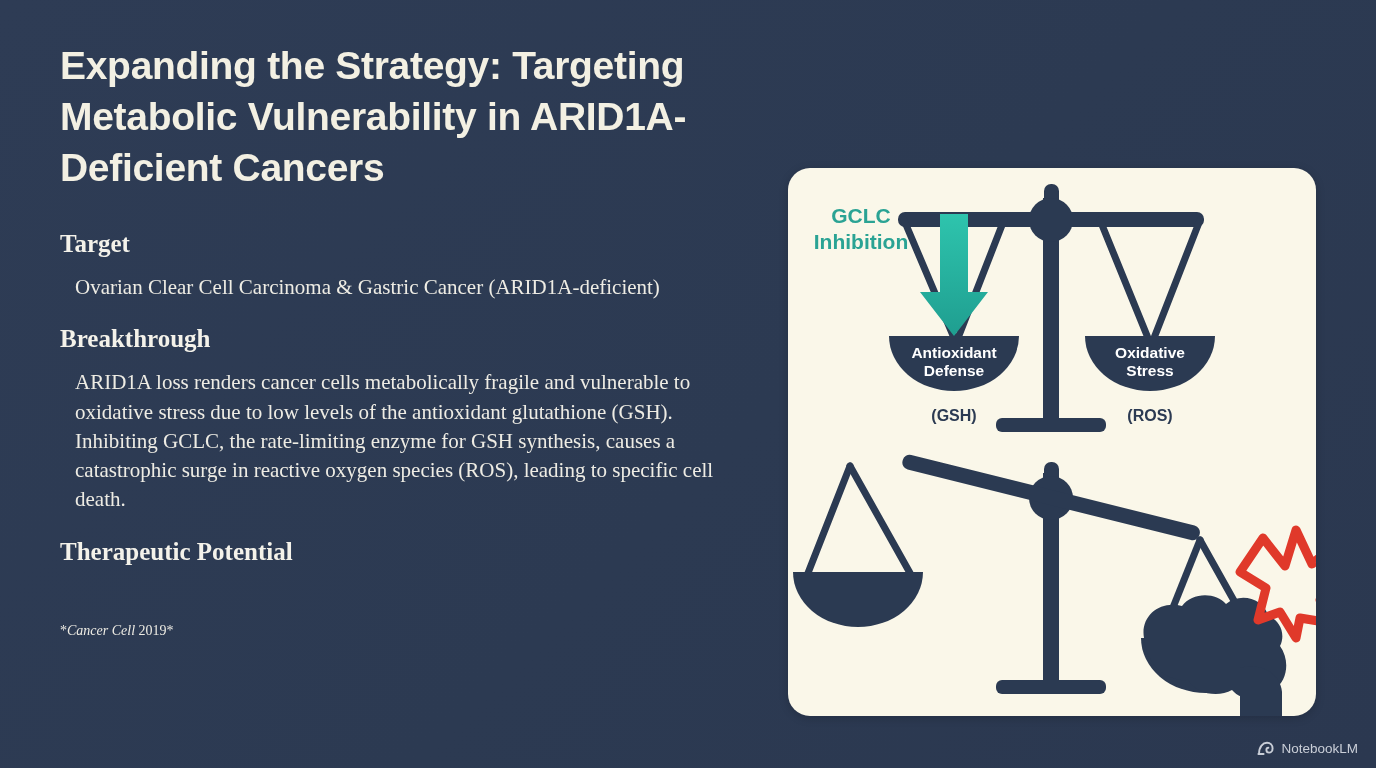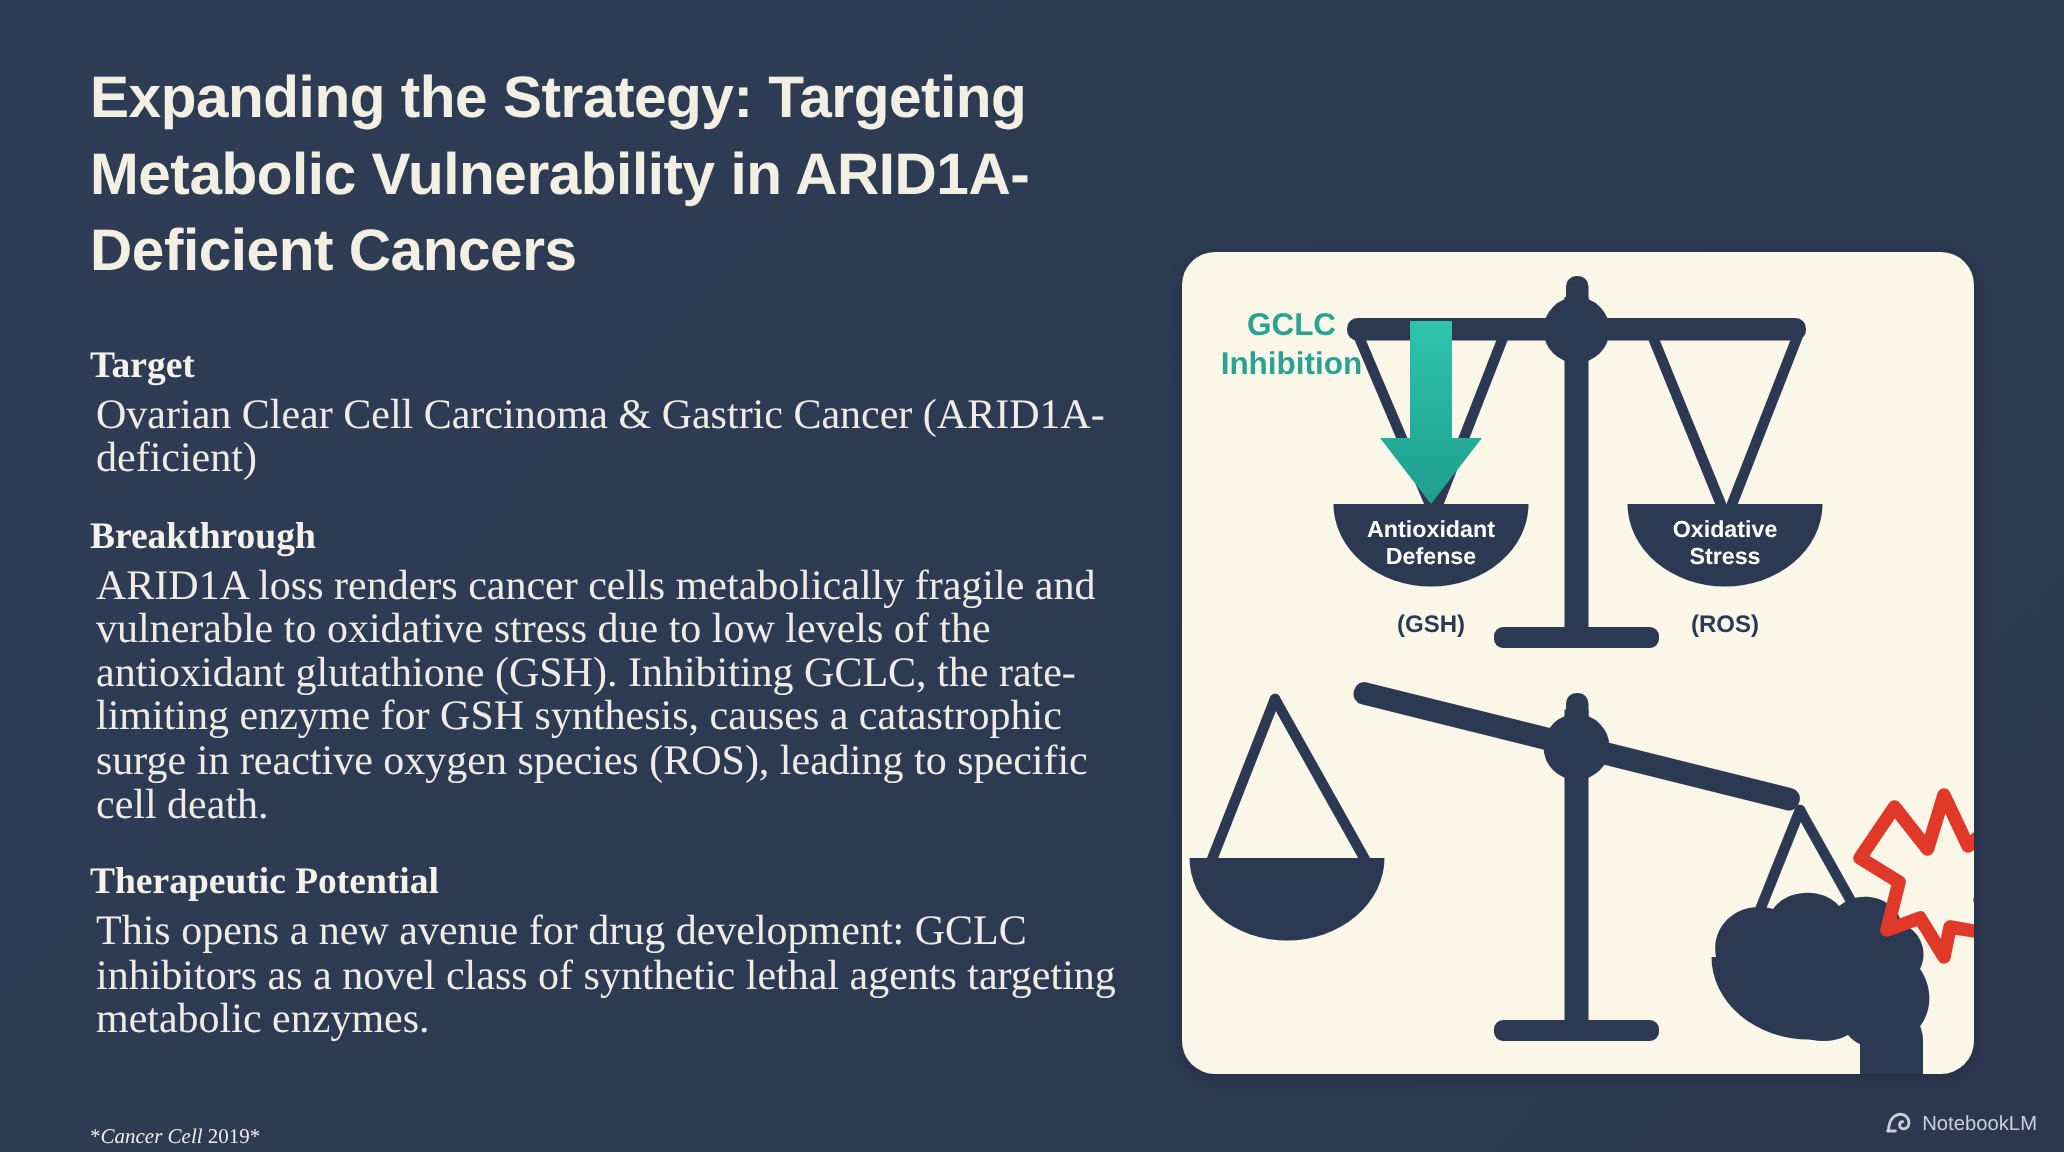--- a/index.html
+++ b/index.html
@@ -45,24 +45,24 @@
     font-family: "Liberation Serif", serif;
     font-weight: bold;
     font-size: 25px;
     line-height: 29px;
     color: #f4f2ea;
     margin: 0;
   }
   .section-body {
     font-family: "Liberation Serif", serif;
     font-weight: normal;
-    font-size: 28px;
+    font-size: 21px;
     line-height: 29.3px;
     color: #eeece4;
-    margin: 4px;
+    margin: 15px;
     max-width: 680px;
   }
   .citation {
     font-family: "Liberation Serif", serif;
     font-size: 14px;
     line-height: 29px;
     color: #eeece4;
     margin: 0;
     padding-top: 28px;
   }
@@ -121,21 +121,20 @@
       <p class="section-body">Ovarian Clear Cell Carcinoma &amp; Gastric Cancer (ARID1A-deficient)</p>
     </div>
 
     <div class="section">
       <p class="section-heading">Breakthrough</p>
       <p class="section-body">ARID1A loss renders cancer cells metabolically fragile and vulnerable to oxidative stress due to low levels of the antioxidant glutathione (GSH). Inhibiting GCLC, the rate-limiting enzyme for GSH synthesis, causes a catastrophic surge in reactive oxygen species (ROS), leading to specific cell death.</p>
     </div>
 
     <div class="section">
       <p class="section-heading">Therapeutic Potential</p>
-      <p class="section-body">This opens a new avenue for drug development: GCLC inhibitors as a novel class of synthetic lethal agents targeting metabolic enzymes.</p>
     </div>
 
     <p class="citation"><span>*</span><span class="ital">Cancer Cell</span><span> 2019</span><span>*</span></p>
   </div>
 
   <div class="figure-card">
     <svg viewBox="0 0 528 548" xmlns="http://www.w3.org/2000/svg">
       <defs>
         <linearGradient id="tealGrad" x1="0" y1="0" x2="0" y2="1">
           <stop offset="0%" stop-color="#2ec4ad"></stop>

